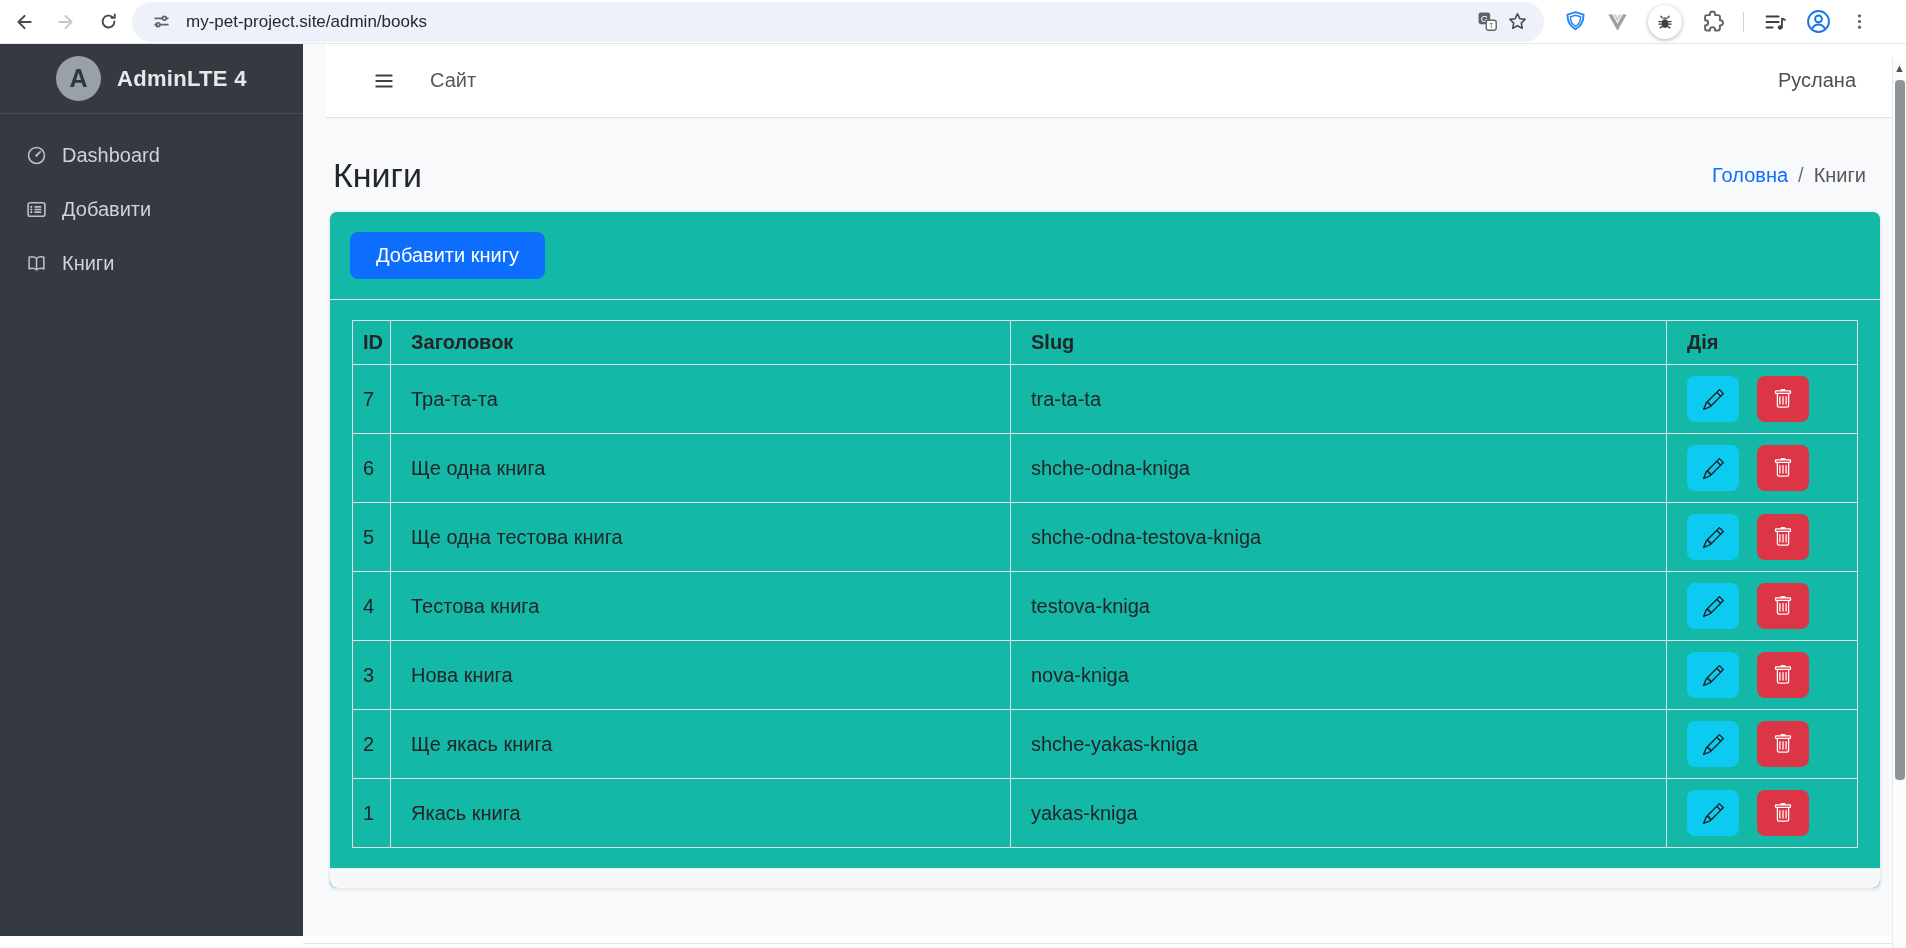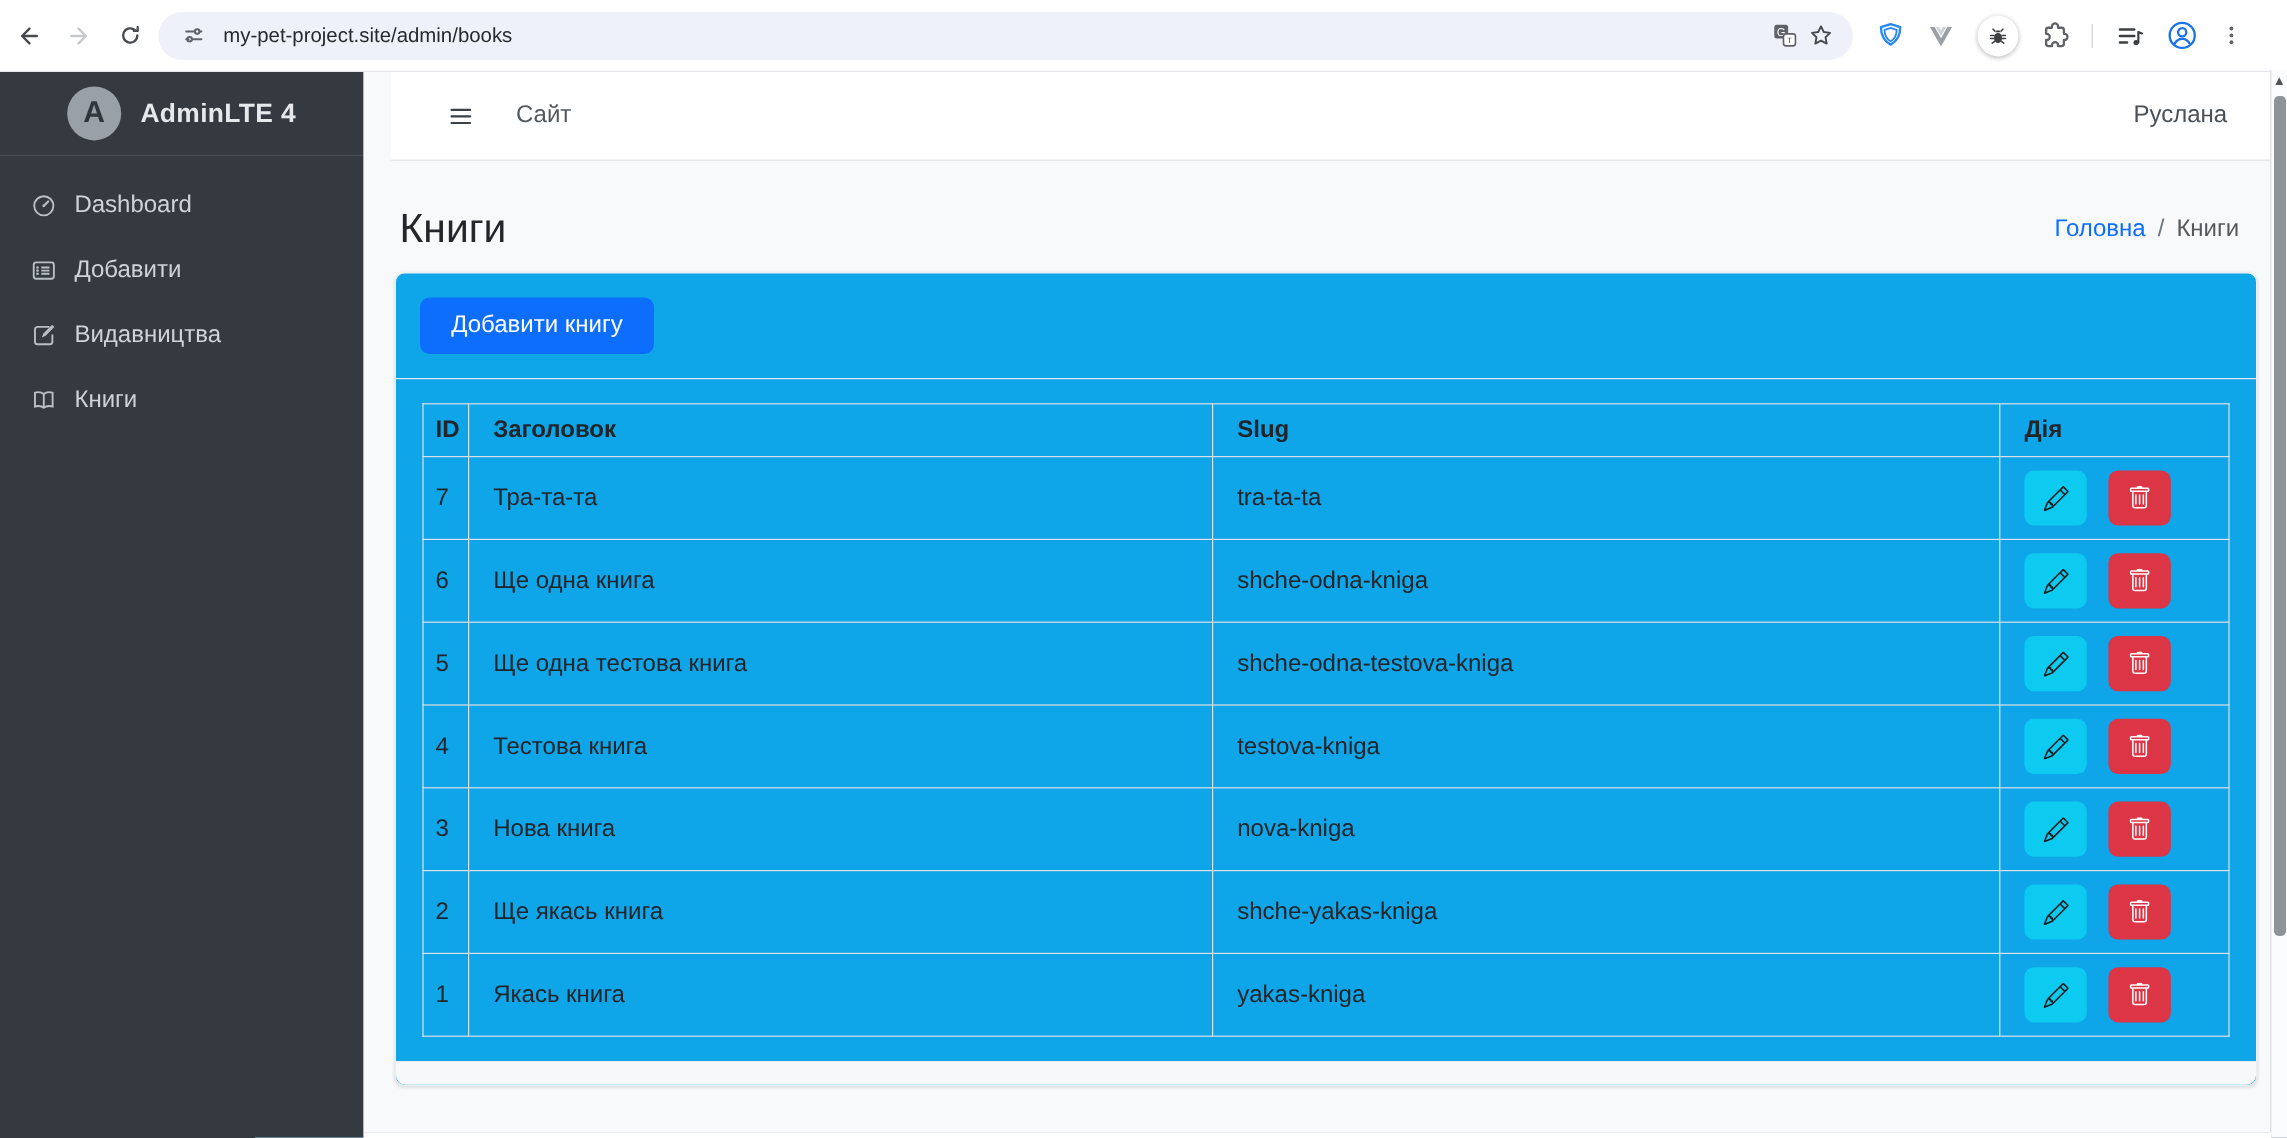--- a/index.html
+++ b/index.html
@@ -1,20 +1,20 @@
 <!DOCTYPE html>
 <html style="--c-accent: #0d6efd; --c-info: #0dcaf0; --c-danger: #dc3545; --c-link: #0d6efd; --c-sidebar-bg: #343a40; --c-content-bg: #f8f9fa;"><head>
 <meta charset="utf-8">
 <style>
   * { box-sizing: border-box; margin: 0; padding: 0; }
   html,body { width:1906px; height:948px; overflow:hidden; }
   body { font-family:"Liberation Sans", sans-serif; background:#fff; }
 
   
-  .chrome { height:60px; background:#fff; display:flex; align-items:center; border-bottom:1px solid #e3e6ea; padding:0 10px 0 6px; }
+  .chrome { height:44px; background:#fff; display:flex; align-items:center; border-bottom:1px solid #e3e6ea; padding:0 10px 0 6px; }
   .cbtn { width:36px; height:36px; display:inline-flex; align-items:center; justify-content:center; border-radius:50%; flex:none; }
   .chrome-nav { display:flex; align-items:center; gap:6px; margin-right:6px; }
   .omnibox { width:1412px; height:40px; background:#eef1f9; border-radius:20px; display:flex; align-items:center; padding:0 12px 0 14px; flex:none; }
   .omnibox .url { flex:1; font-size:17px; color:#27292c; margin-left:10px; white-space:nowrap; }
   .omni-ic { display:inline-flex; align-items:center; justify-content:center; width:30px; height:30px; flex:none; }
   .ext-row { display:flex; align-items:center; gap:19px; margin-left:20px; }
   .ext-ic { display:inline-flex; align-items:center; justify-content:center; flex:none; }
   .bug-wrap { width:34px; height:34px; background:#fff; border-radius:50%; box-shadow:0 1px 4px rgba(0,0,0,.3); display:inline-flex; align-items:center; justify-content:center; }
   .vsep { width:1px; height:20px; background:#d0d3d6; }
 
@@ -37,21 +37,21 @@
   .navbar .user { color:#495057; }
 
   .content { flex:1; padding:0 25px 0 26px; }
   .content-header { display:flex; align-items:center; justify-content:space-between; padding:38px 15px 0 4px; }
   .page-title { font-size:34px; font-weight:500; color:#23272b; }
   .breadcrumb { font-size:20px; display:flex; align-items:center; }
   .breadcrumb .home { color:var(--c-link,#0d6efd); text-decoration:none; cursor:pointer; }
   .breadcrumb .sep { color:#6c757d; margin:0 10px; }
   .breadcrumb .current { color:#55595e; }
 
-  .card { margin-top:16px; background:#0ea5e9; border:1px solid #ebedef; border-radius:8px; box-shadow:0 1px 3px rgba(0,0,0,.1); }
+  .card { margin-top:16px; background:#14b8a6; border:1px solid #ebedef; border-radius:8px; box-shadow:0 1px 3px rgba(0,0,0,.1); }
   .card-header { padding:20px; border-bottom:1px solid #e7e9eb; }
   .btn-primary { display:inline-block; background:var(--c-accent,#0d6efd); color:#fff; font-size:20px; font-family:inherit; padding:11px 25px; border:1px solid var(--c-accent,#0d6efd); border-radius:8px; cursor:pointer; }
   .card-body { padding:20px 22px; }
   .card-footer { height:20px; background:#f7f8f9; border-top:1px solid #e7e9eb; border-radius:0 0 8px 8px; }
 
   table.books { width:100%; border-collapse:collapse; font-size:20px; color:#212529; }
   .books th, .books td { border:1px solid #dee2e6; text-align:left; font-weight:400; }
   .books th { font-weight:700; padding:10px 20px; }
   .books td { padding:20px; }
   .books th.col-id, .books td.cell-id { width:38px; padding-left:10px; padding-right:6px; }
@@ -186,29 +186,20 @@
       </div>
       <div class="snav-item">
         <span class="ic">
           <svg viewBox="0 0 20 20" width="21" height="21" fill="none" stroke="currentColor" stroke-width="1.5">
               <rect x="2" y="3.5" width="16" height="13" rx="2"></rect>
               <path d="M8 7.5h6.5M8 10h6.5M8 12.5h6.5"></path>
               <path d="M5 7.5h.01M5 10h.01M5 12.5h.01" stroke-width="2.1" stroke-linecap="round"></path>
             </svg>
         </span>
         <span class="lbl">Добавити</span>
-      </div>
-      <div class="snav-item">
-        <span class="ic">
-          <svg viewBox="0 0 20 20" width="21" height="21" fill="none" stroke="currentColor" stroke-width="1.5">
-              <path d="M14.5 3.2H5a2 2 0 0 0-2 2v9.8a2 2 0 0 0 2 2h9.8a2 2 0 0 0 2-2V9.3"></path>
-              <path d="M16.6 2.3l1.1 1.1-6.5 6.5-1.9.8.8-1.9z" fill="currentColor" stroke-width="1"></path>
-            </svg>
-        </span>
-        <span class="lbl">Видавництва</span>
       </div>
       <div class="snav-item">
         <span class="ic">
           <svg viewBox="0 0 20 20" width="21" height="21" fill="none" stroke="currentColor" stroke-width="1.5">
               <path d="M10 5C8.3 3.6 5.7 3.3 3 4v11c2.7-.7 5.3-.4 7 1 1.7-1.4 4.3-1.7 7-1V4c-2.7-.7-5.3-.4-7 1z"></path>
               <path d="M10 5v11"></path>
             </svg>
         </span>
         <span class="lbl">Книги</span>
       </div>

